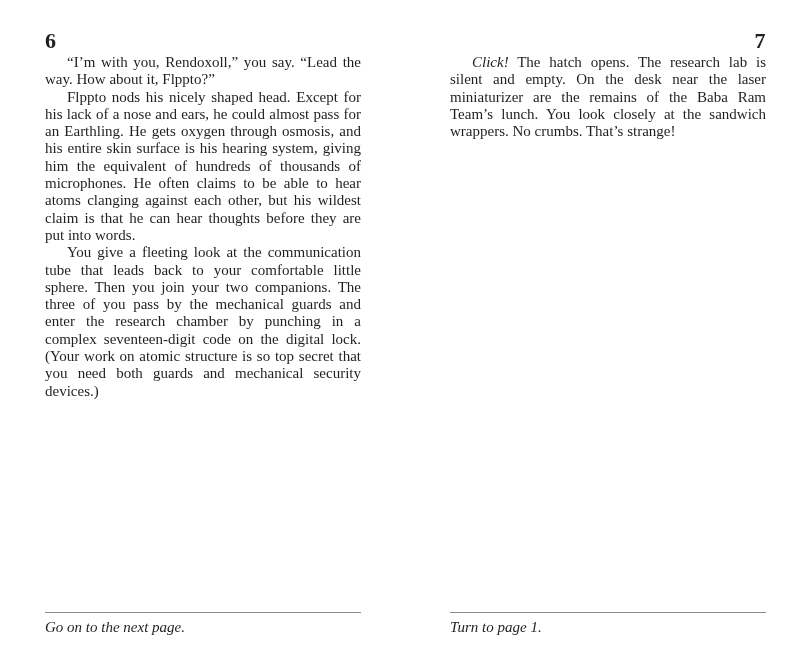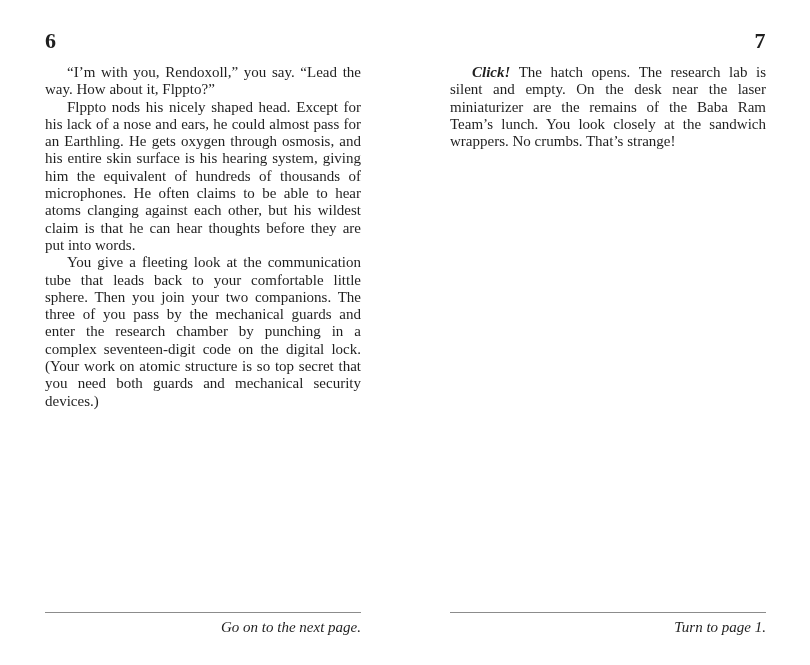--- a/index.html
+++ b/index.html
@@ -31,38 +31,37 @@
   .page.right { left: 450px; }
   .page-number {
     font-size: 22px;
     font-weight: 700;
     line-height: 26px;
     height: 26px;
     letter-spacing: 0.5px;
   }
   .page.right .page-number { text-align: right; }
   .page-body {
-    margin-top: 10px;
     font-size: 15px;
     line-height: 17.3px;
     text-align: justify;
   }
   .page-body p {
     margin: 0;
     text-indent: 22px;
   }
-  .ital { font-style: italic; font-weight: bold; }
+  .ital { font-style: italic; }
   .page-footer {
     position: absolute;
     top: 584px;
     left: 0;
     right: 0;
     border-top: 1px solid var(--rule);
     padding-top: 5px;
-    text-align: right;
+    text-align: left;
     font-style: italic;
     font-size: 15px;
     line-height: 18px;
   }
 </style>
 </head>
 <body>
 
 <div class="spread">
 

